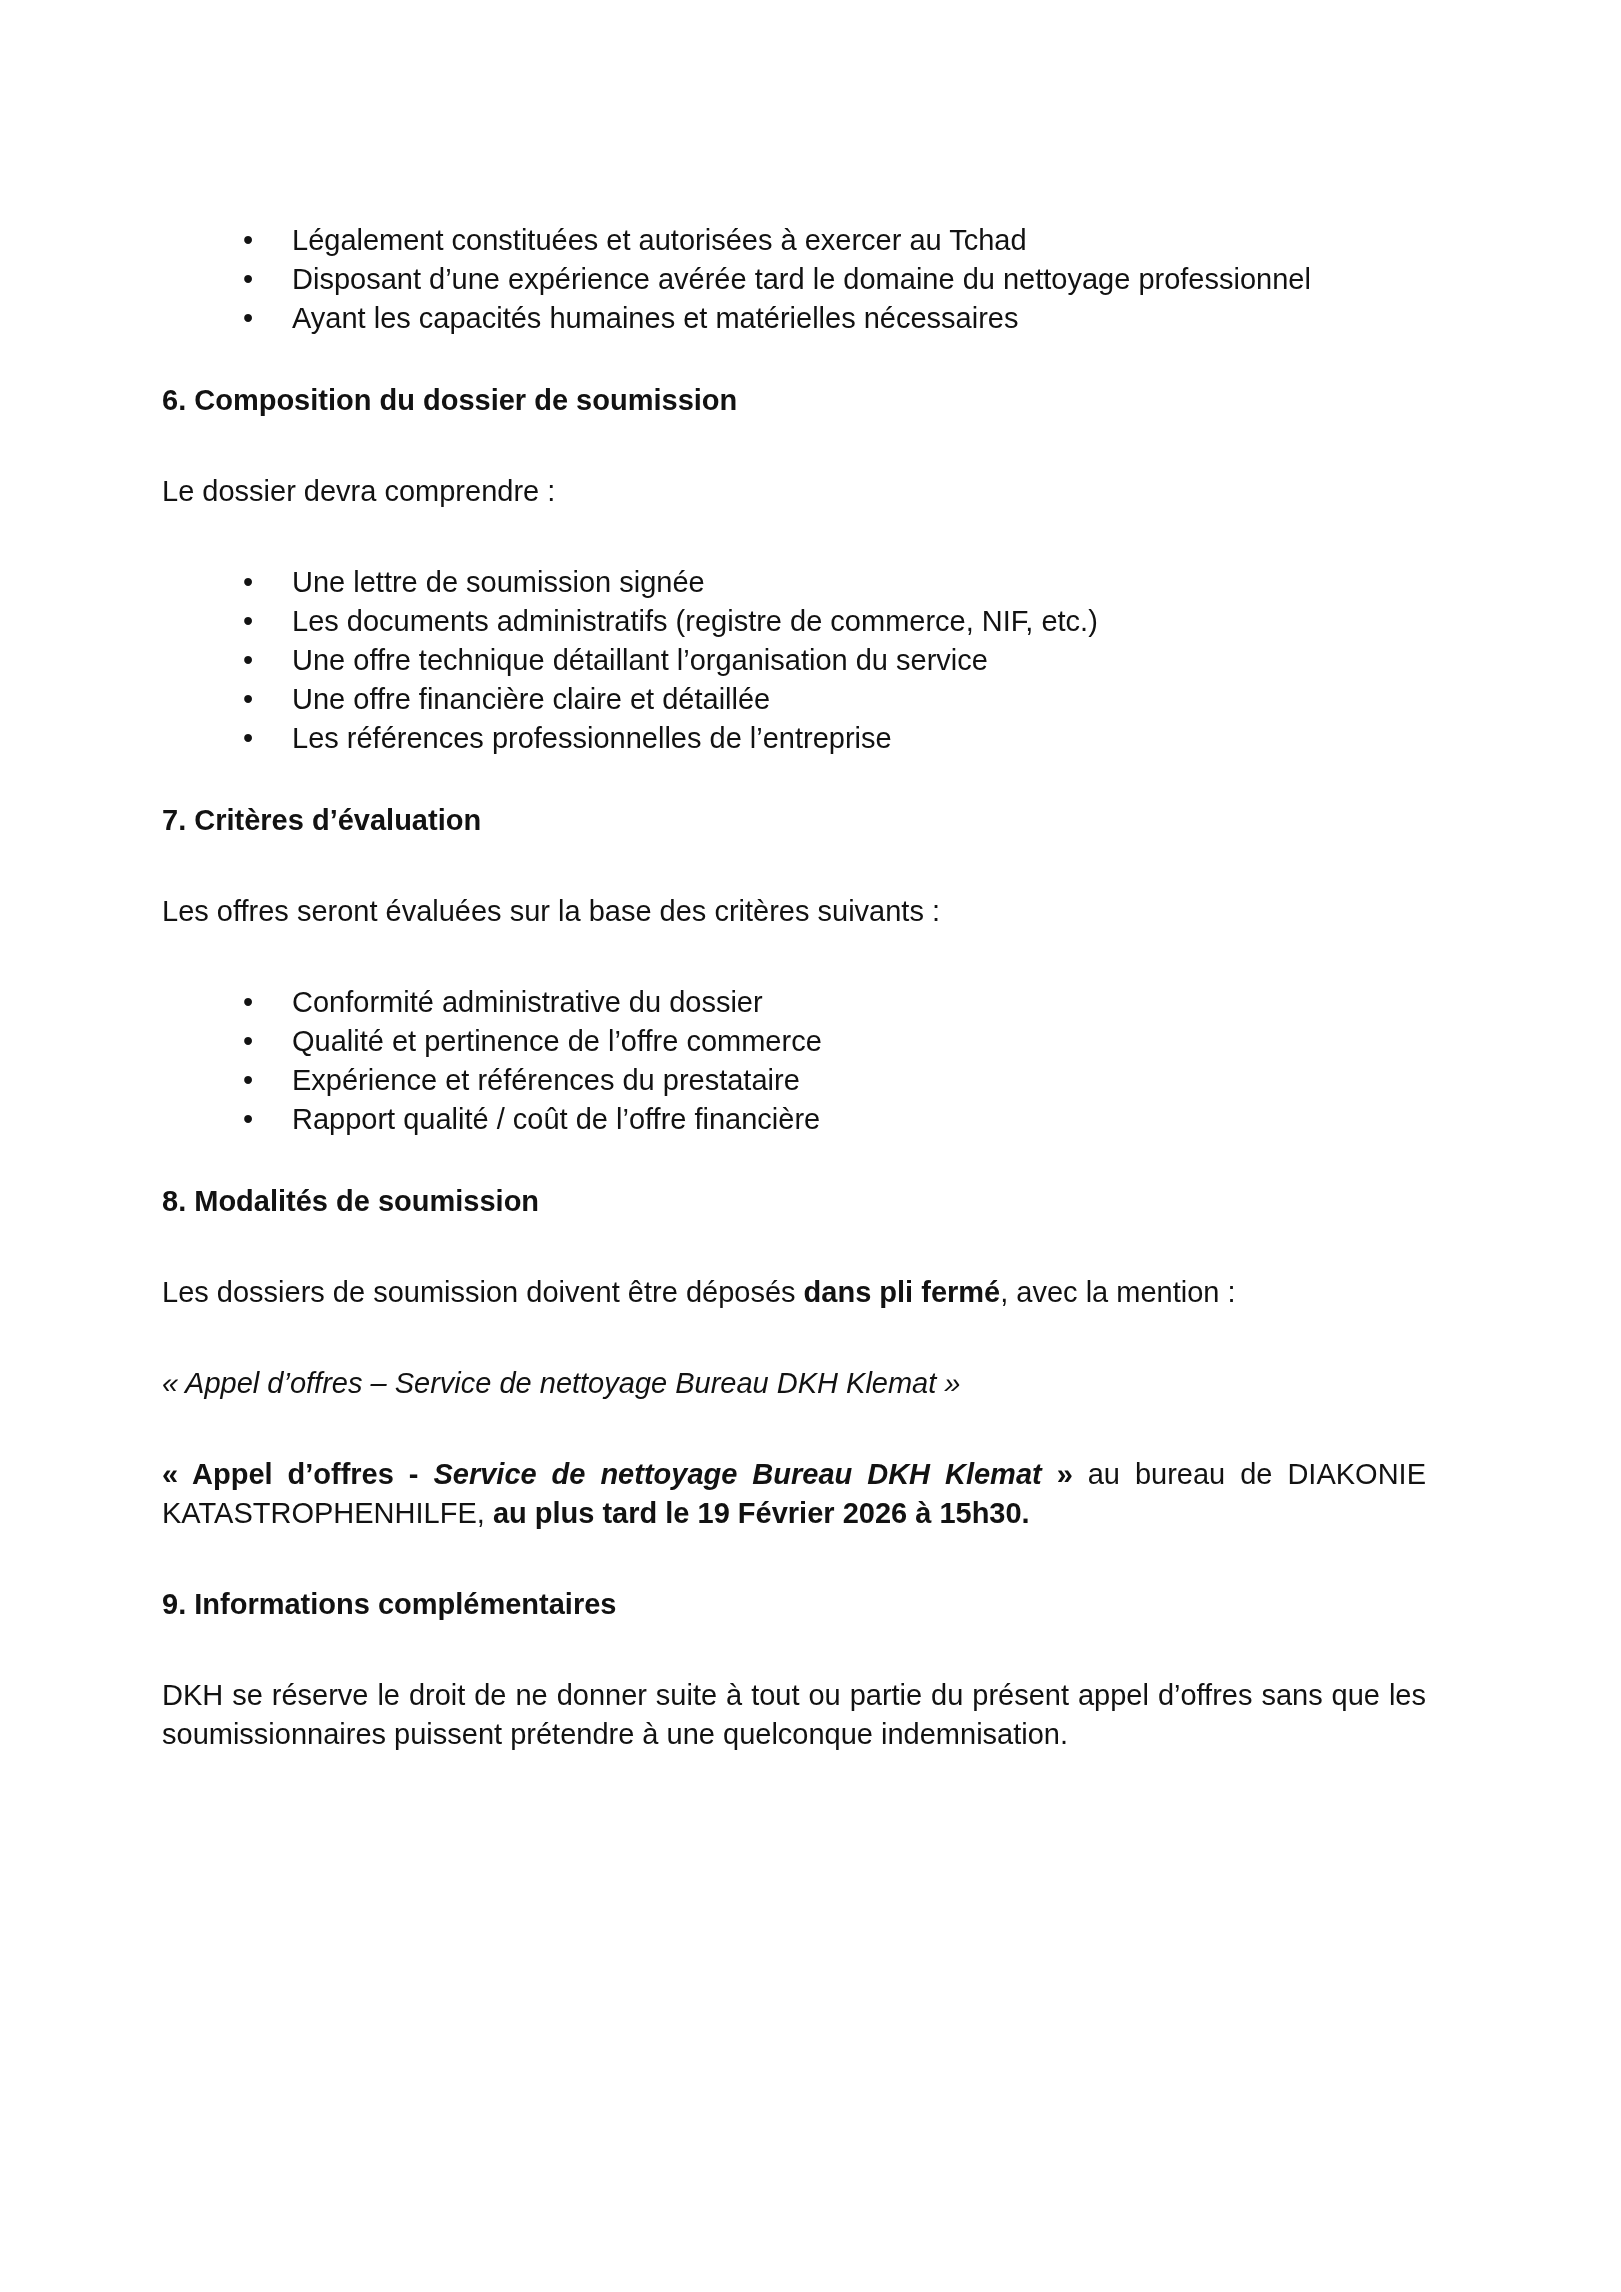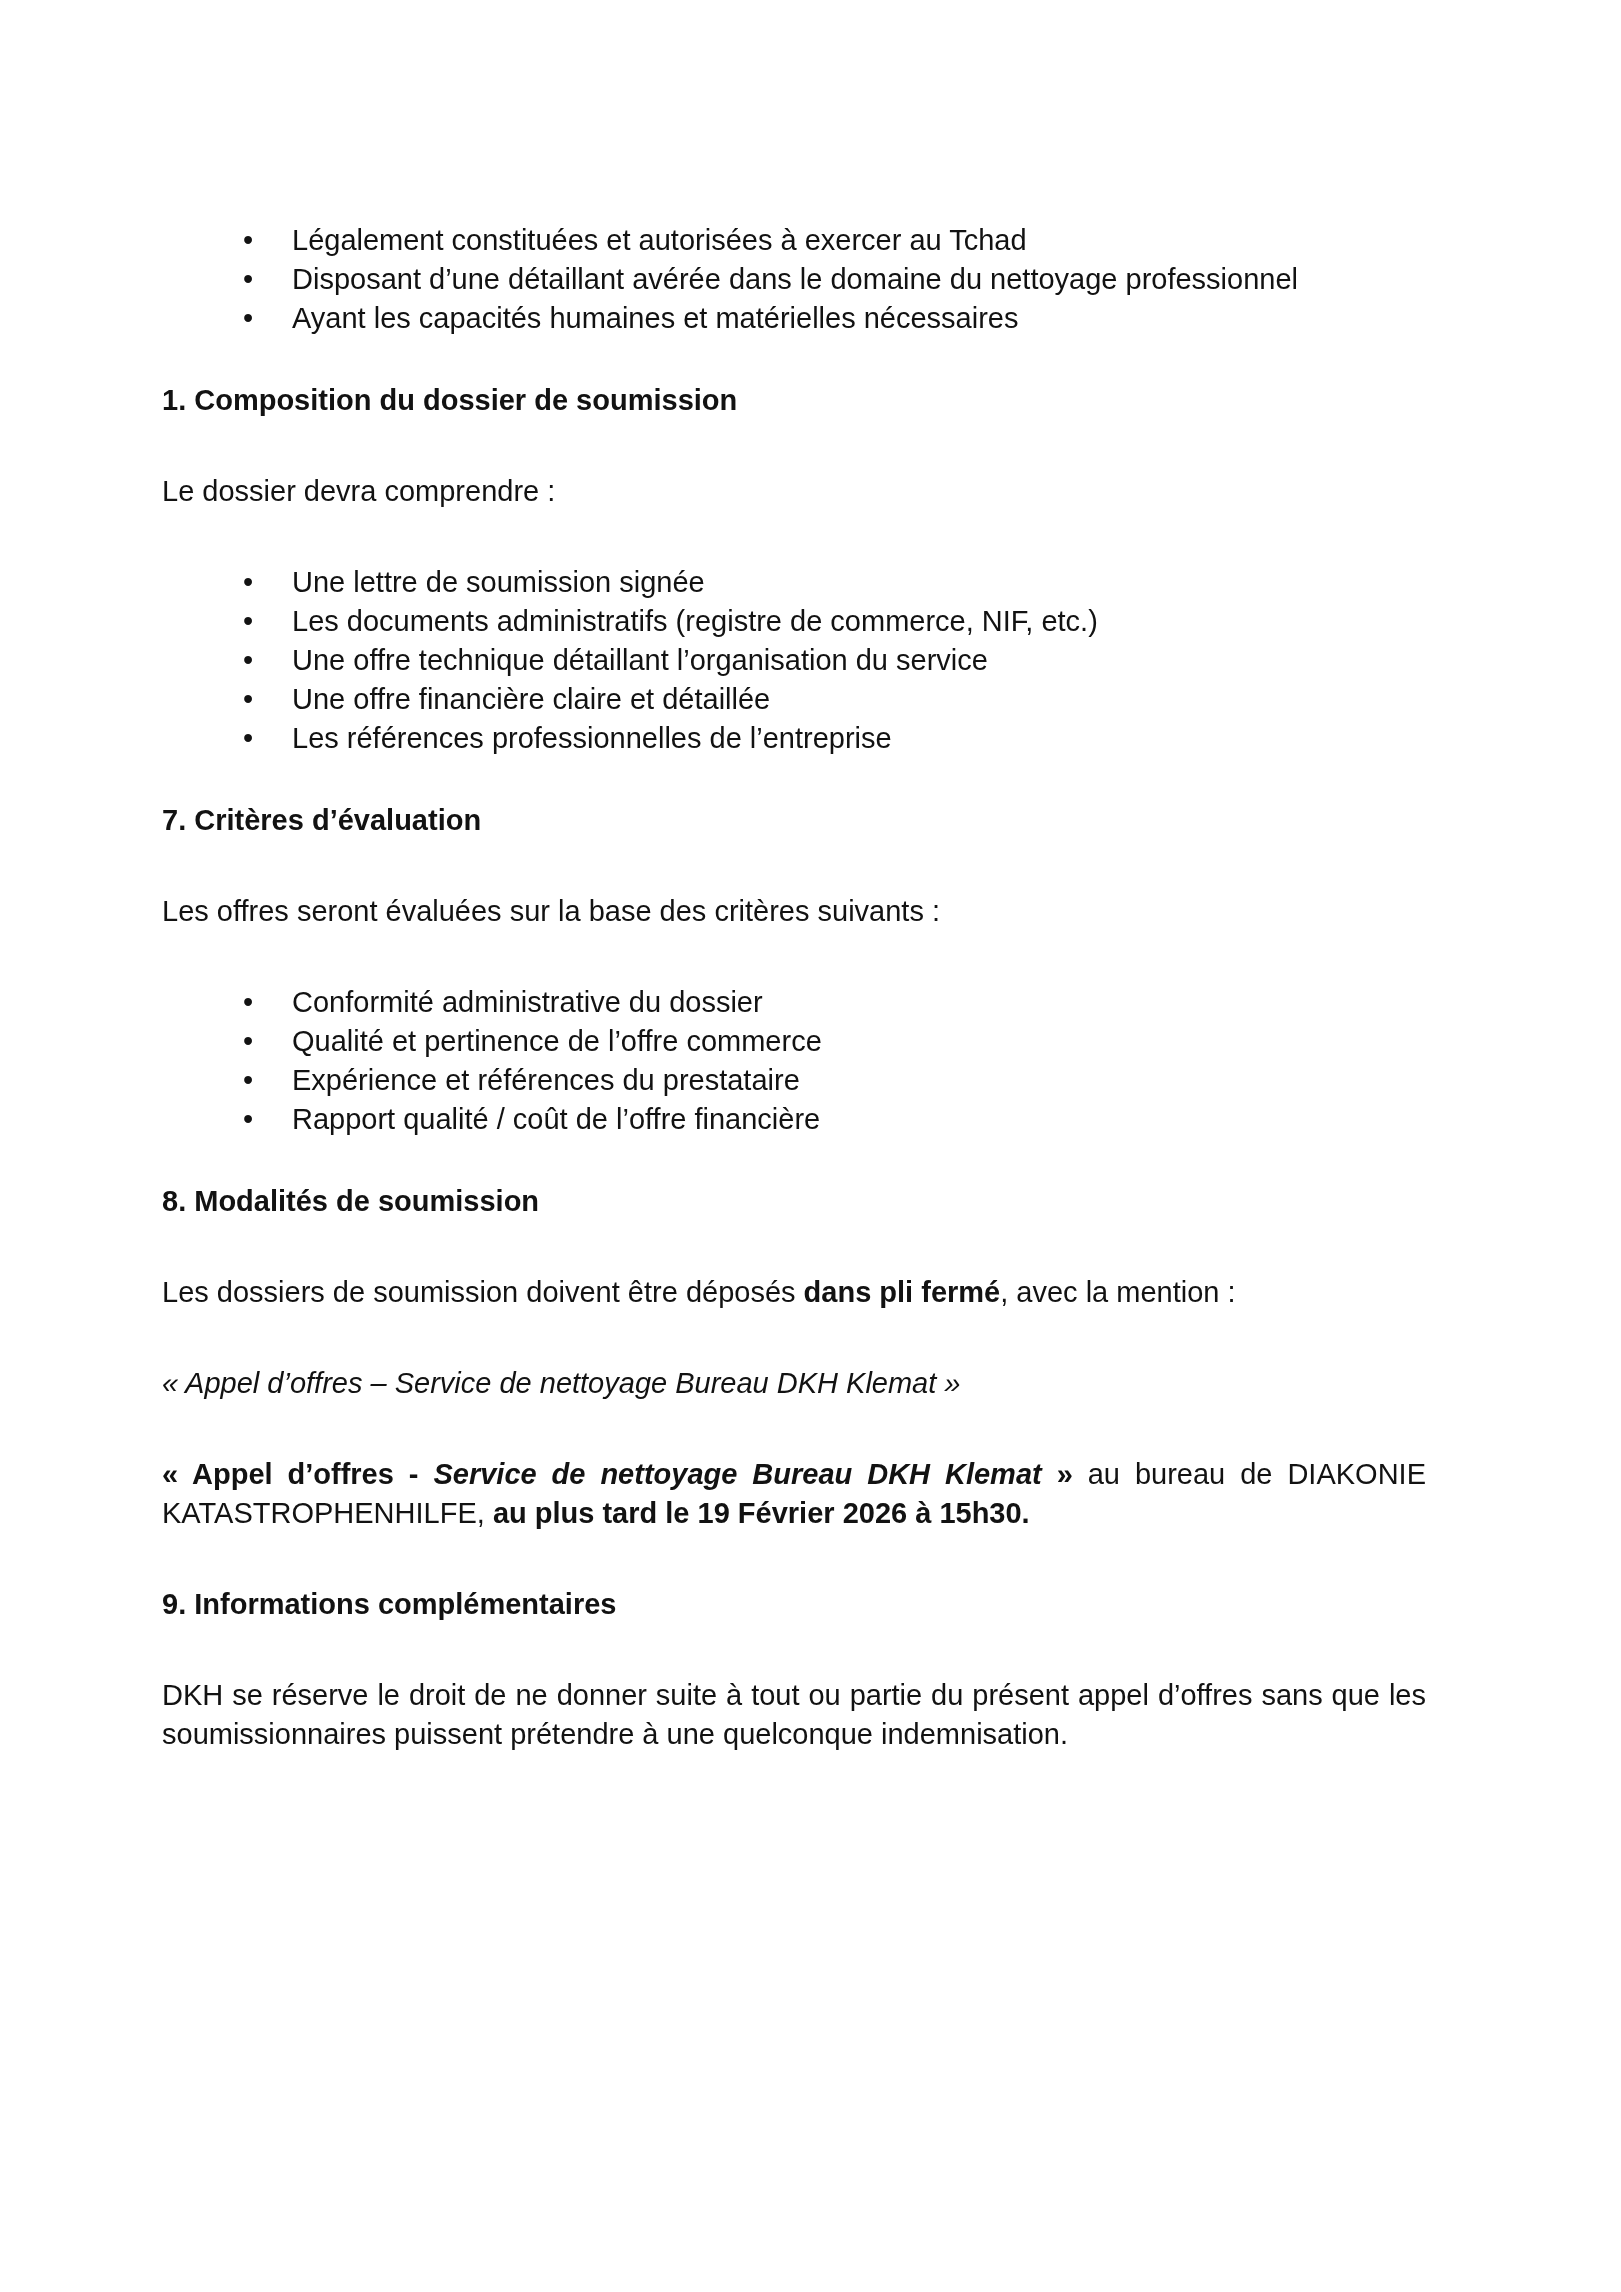--- a/index.html
+++ b/index.html
@@ -56,25 +56,25 @@
   .bold { font-weight: bold; }
   .bold-italic { font-weight: bold; font-style: italic; }
 </style>
 </head>
 <body>
 
 <div class="page">
 
   <ul class="bullets first-block">
     <li>Légalement constituées et autorisées à exercer au Tchad</li>
-    <li>Disposant d’une détaillant avérée dans le domaine du nettoyage professionnel</li>
+    <li>Disposant d’une expérience avérée tard le domaine du nettoyage professionnel</li>
     <li>Ayant les capacités humaines et matérielles nécessaires</li>
   </ul>
 
-  <div class="heading">1. Composition du dossier de soumission</div>
+  <div class="heading">6. Composition du dossier de soumission</div>
 
   <div class="para">Le dossier devra comprendre :</div>
 
   <ul class="bullets">
     <li>Une lettre de soumission signée</li>
     <li>Les documents administratifs (registre de commerce, NIF, etc.)</li>
     <li>Une offre technique détaillant l’organisation du service</li>
     <li>Une offre financière claire et détaillée</li>
     <li>Les références professionnelles de l’entreprise</li>
   </ul>

